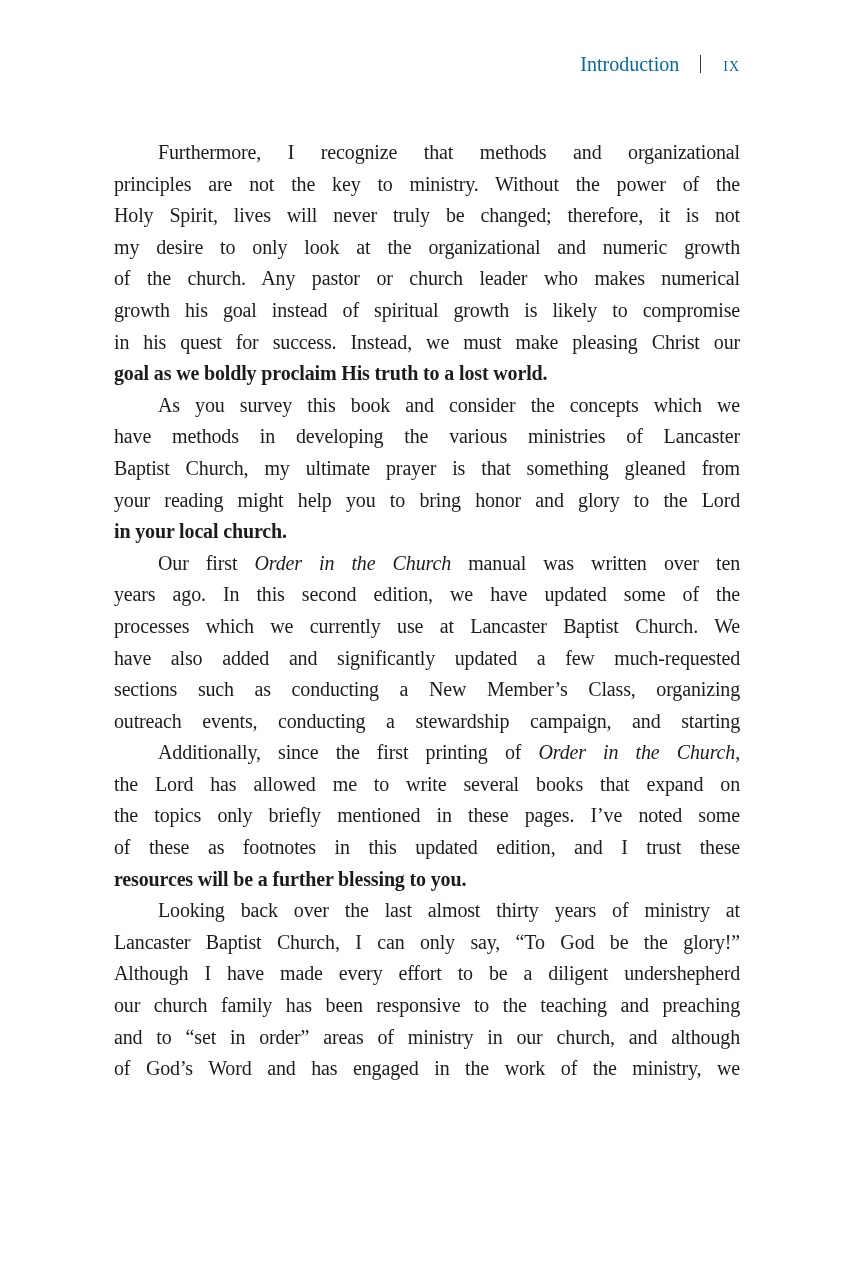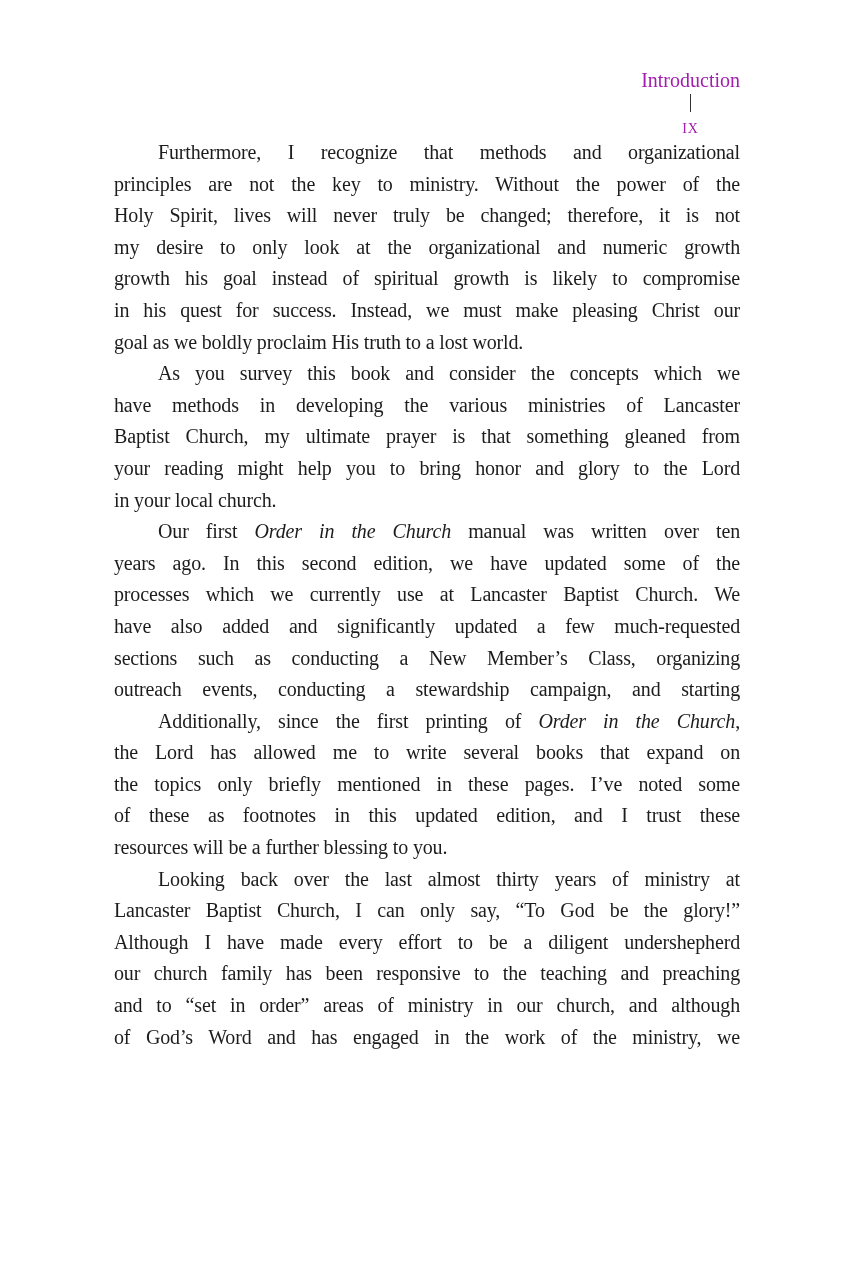--- a/index.html
+++ b/index.html
@@ -10,28 +10,27 @@
   body {
     width: 853px;
     height: 1280px;
     position: relative;
     overflow: hidden;
     color: #1c1c1c;
     font-family: "Liberation Serif", "DejaVu Serif", serif;
   }
   .running-head {
     position: absolute;
-    top: 66px;
+    top: 50px;
     right: 113px;
     font-size: 20px;
     line-height: 28px;
     display: flex;
     align-items: center;
-    color: #a21caf;
-    flex-direction: column;
+    color: #0369a1;
   }
   .running-head .sep {
     display: inline-block;
     width: 1px;
     height: 18px;
     background: #333;
     margin: 0 22px 0 21px;
   }
   .running-head .folio {
     font-variant: small-caps;
@@ -49,20 +48,21 @@
     height: 31.6px;
     line-height: 31.6px;
     font-size: 20px;
     white-space: nowrap;
     text-align: justify;
     text-align-last: justify;
     letter-spacing: -0.15px;
   }
   .line.last {
     text-align-last: left;
+    font-weight: bold;
   }
   .line.indent {
     padding-left: 44px;
   }
   em { font-style: italic; }
 </style>
 </head>
 <body>
 
 <header class="running-head">
@@ -71,20 +71,21 @@
   <span class="folio">ix</span>
 </header>
 
 <main class="text-block">
 
   <div>
     <span class="line indent">Furthermore, I recognize that methods and organizational</span>
     <span class="line">principles are not the key to ministry. Without the power of the</span>
     <span class="line">Holy Spirit, lives will never truly be changed; therefore, it is not</span>
     <span class="line">my desire to only look at the organizational and numeric growth</span>
+    <span class="line">of the church. Any pastor or church leader who makes numerical</span>
     <span class="line">growth his goal instead of spiritual growth is likely to compromise</span>
     <span class="line">in his quest for success. Instead, we must make pleasing Christ our</span>
     <span class="line last">goal as we boldly proclaim His truth to a lost world.</span>
   </div>
 
   <div>
     <span class="line indent">As you survey this book and consider the concepts which we</span>
     <span class="line">have methods in developing the various ministries of Lancaster</span>
     <span class="line">Baptist Church, my ultimate prayer is that something gleaned from</span>
     <span class="line">your reading might help you to bring honor and glory to the Lord</span>

